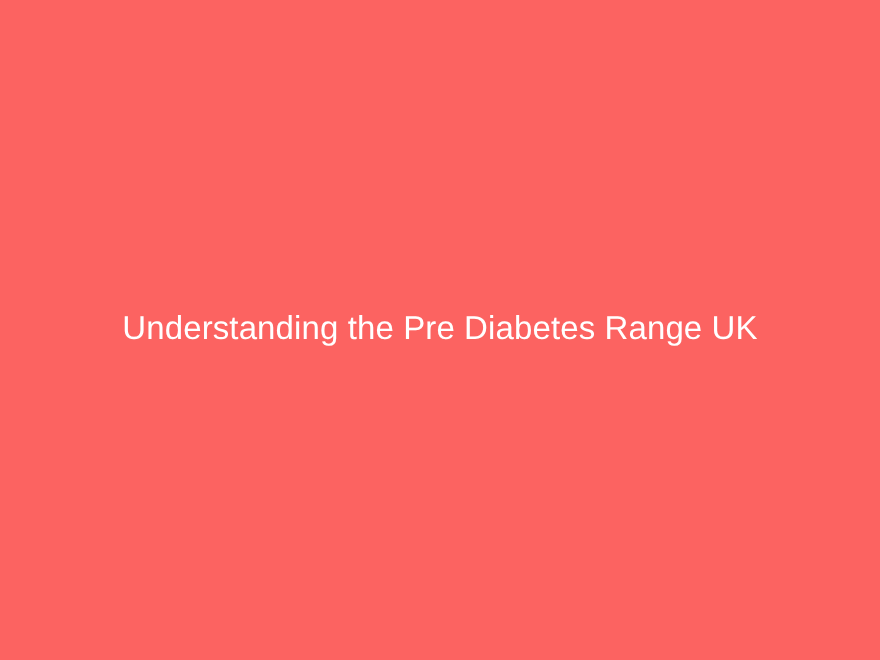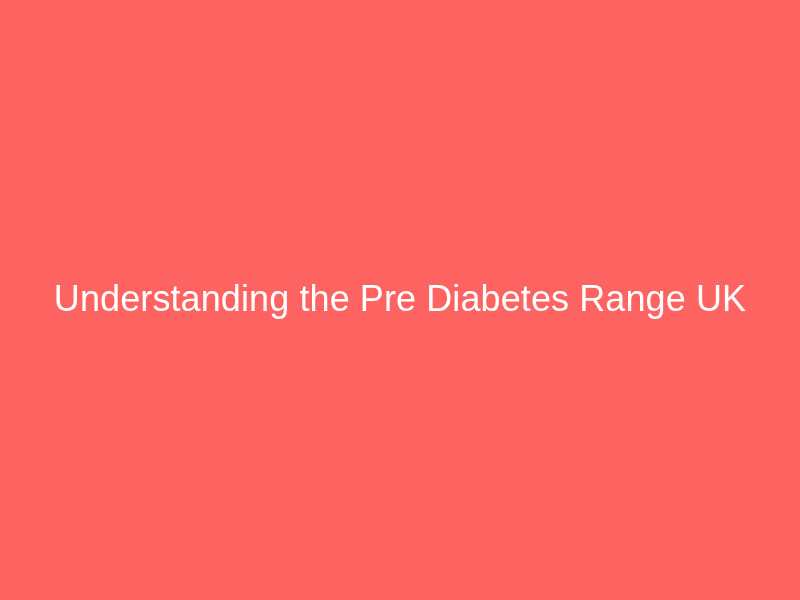--- a/index.html
+++ b/index.html
@@ -27,21 +27,21 @@
     justify-content: center;
     text-align: center;
     -webkit-font-smoothing: antialiased;
   }
 
   .title-card__headline {
     display: block;
     margin: 0;
     padding: 0 24px;
     font-family: "Liberation Sans", sans-serif;
-    font-size: 36px;
+    font-size: 30px;
     font-weight: 400;
     font-style: normal;
     line-height: 44px;
     letter-spacing: 0.1px;
     color: #ffffff;
     white-space: nowrap;
     
     transform: translateY(-1px);
   }
 </style>

